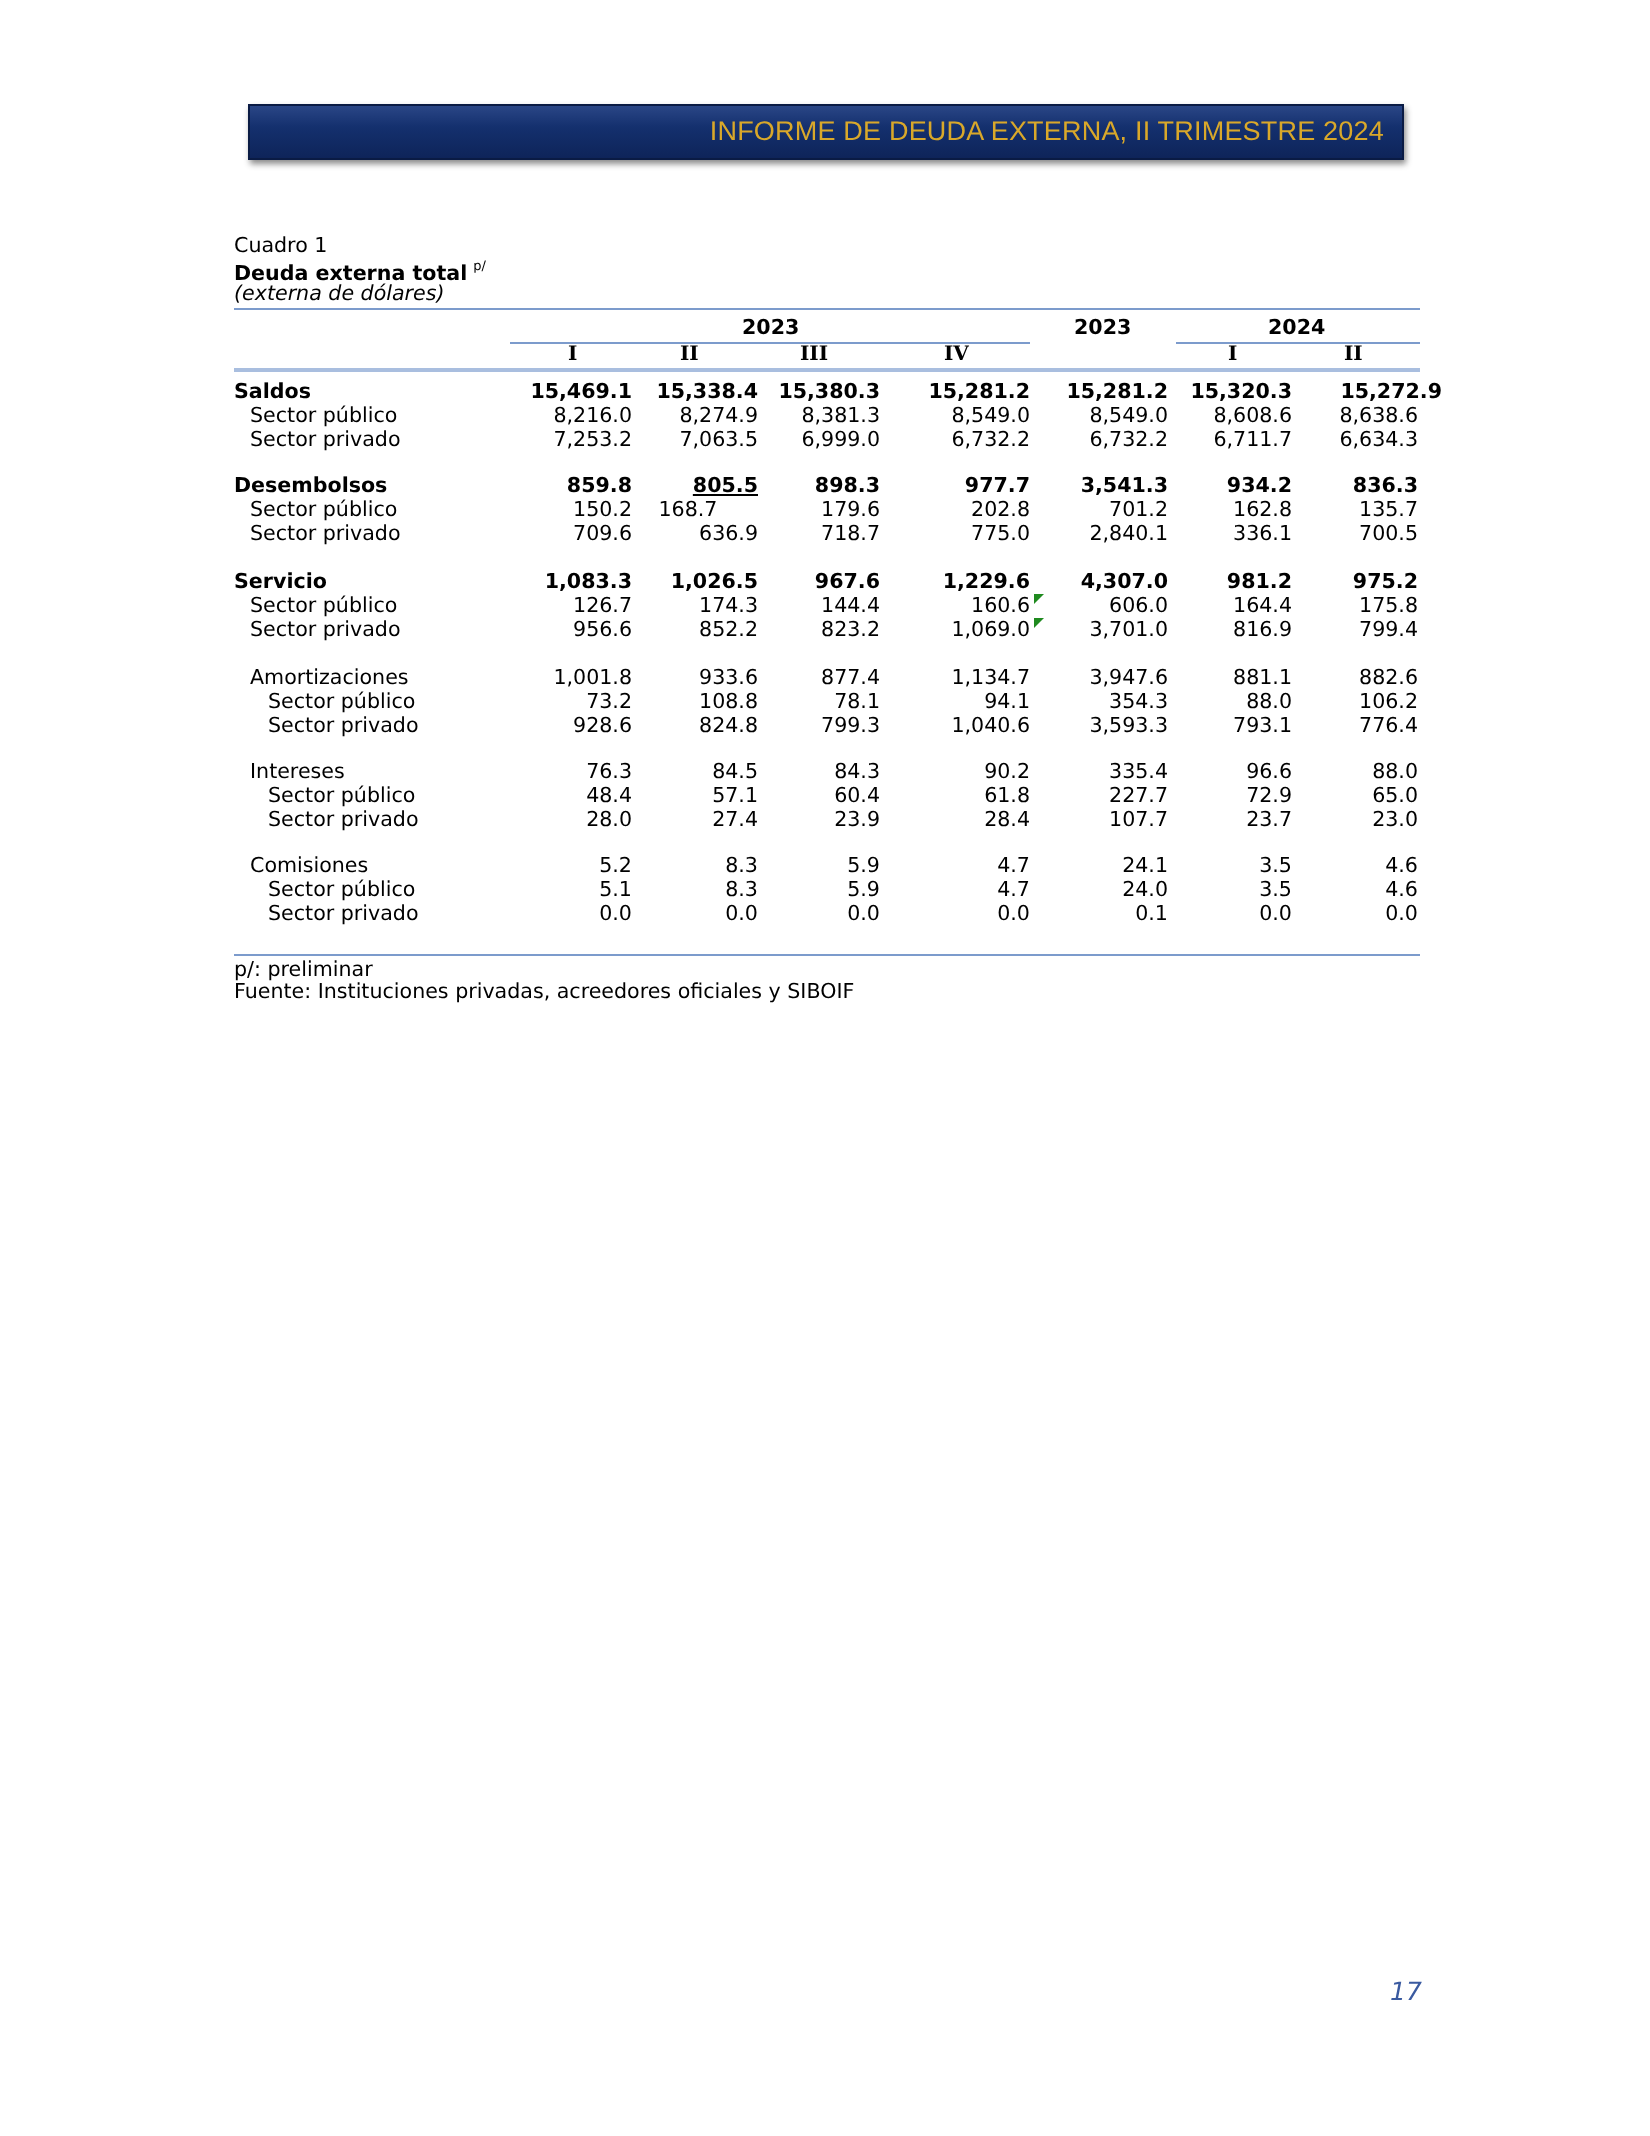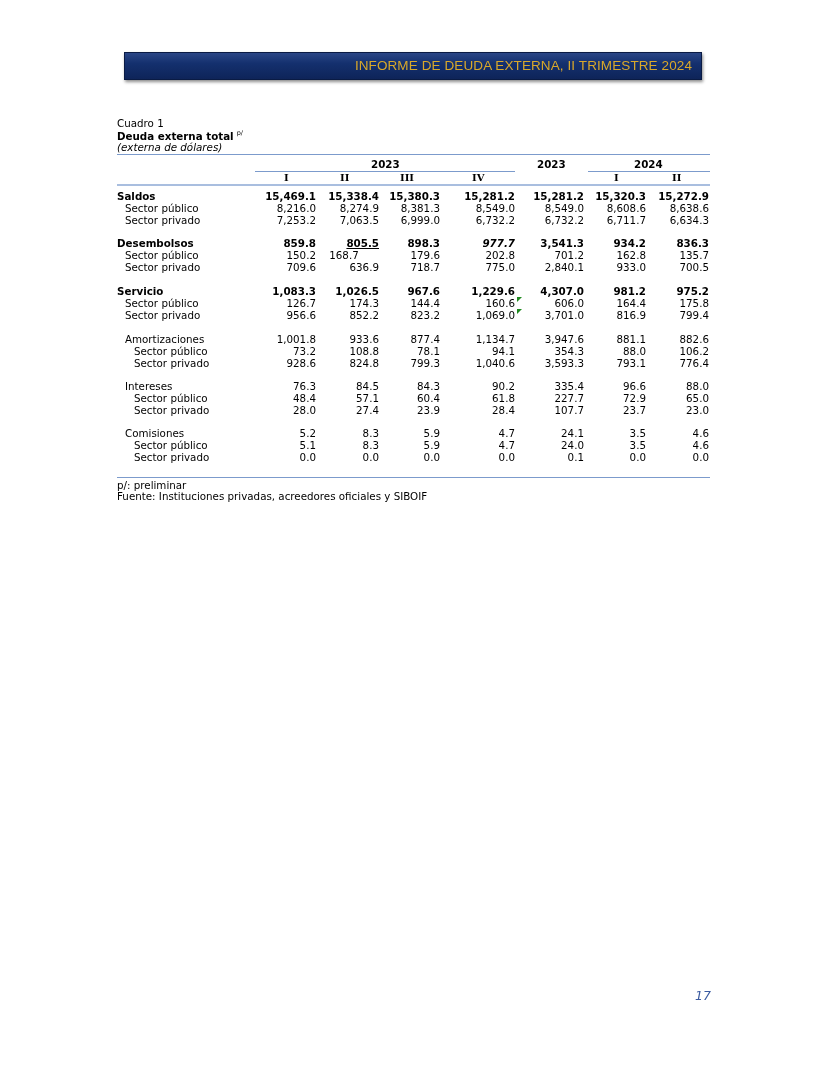--- a/index.html
+++ b/index.html
@@ -57,21 +57,21 @@
 <div class="hdr hdr-serif" style="left:672px; top:172px; font-size:10px;">II</div>
 
 <div class="row bold" style="top:190px;">
   <span class="lab">Saldos</span>
   <span class="v" style="left:129px;">15,469.1</span>
   <span class="v" style="left:192px;">15,338.4</span>
   <span class="v" style="left:253px;">15,380.3</span>
   <span class="v" style="left:328px;">15,281.2</span>
   <span class="v" style="left:397px;">15,281.2</span>
   <span class="v" style="left:459px;">15,320.3</span>
-  <span class="v" style="left:522px;">15,272.9</span>
+  <span class="v" style="left:534px;">15,272.9</span>
 </div>
 <div class="row" style="top:202px;">
   <span class="lab i1">Sector público</span>
   <span class="v" style="left:129px;">8,216.0</span>
   <span class="v" style="left:192px;">8,274.9</span>
   <span class="v" style="left:253px;">8,381.3</span>
   <span class="v" style="left:328px;">8,549.0</span>
   <span class="v" style="left:397px;">8,549.0</span>
   <span class="v" style="left:459px;">8,608.6</span>
   <span class="v" style="left:522px;">8,638.6</span>
@@ -85,21 +85,21 @@
   <span class="v" style="left:397px;">6,732.2</span>
   <span class="v" style="left:459px;">6,711.7</span>
   <span class="v" style="left:522px;">6,634.3</span>
 </div>
 
 <div class="row bold" style="top:237px;">
   <span class="lab">Desembolsos</span>
   <span class="v" style="left:129px;">859.8</span>
   <span class="v" style="left:192px;text-decoration:underline;">805.5</span>
   <span class="v" style="left:253px;">898.3</span>
-  <span class="v" style="left:328px;font-style:italic;">977.7</span>
+  <span class="v" style="left:328px;">977.7</span>
   <span class="v" style="left:397px;">3,541.3</span>
   <span class="v" style="left:459px;">934.2</span>
   <span class="v" style="left:522px;">836.3</span>
 </div>
 <div class="row" style="top:249px;">
   <span class="lab i1">Sector público</span>
   <span class="v" style="left:129px;">150.2</span>
   <span class="v" style="left:192px;text-align:center;">168.7</span>
   <span class="v" style="left:253px;">179.6</span>
   <span class="v" style="left:328px;">202.8</span>
@@ -107,21 +107,21 @@
   <span class="v" style="left:459px;">162.8</span>
   <span class="v" style="left:522px;">135.7</span>
 </div>
 <div class="row" style="top:261px;">
   <span class="lab i1">Sector privado</span>
   <span class="v" style="left:129px;">709.6</span>
   <span class="v" style="left:192px;">636.9</span>
   <span class="v" style="left:253px;">718.7</span>
   <span class="v" style="left:328px;">775.0</span>
   <span class="v" style="left:397px;">2,840.1</span>
-  <span class="v" style="left:459px;">933.0</span>
+  <span class="v" style="left:459px;">336.1</span>
   <span class="v" style="left:522px;">700.5</span>
 </div>
 
 <div class="row bold" style="top:285px;">
   <span class="lab">Servicio</span>
   <span class="v" style="left:129px;">1,083.3</span>
   <span class="v" style="left:192px;">1,026.5</span>
   <span class="v" style="left:253px;">967.6</span>
   <span class="v" style="left:328px;">1,229.6</span>
   <span class="v" style="left:397px;">4,307.0</span>

